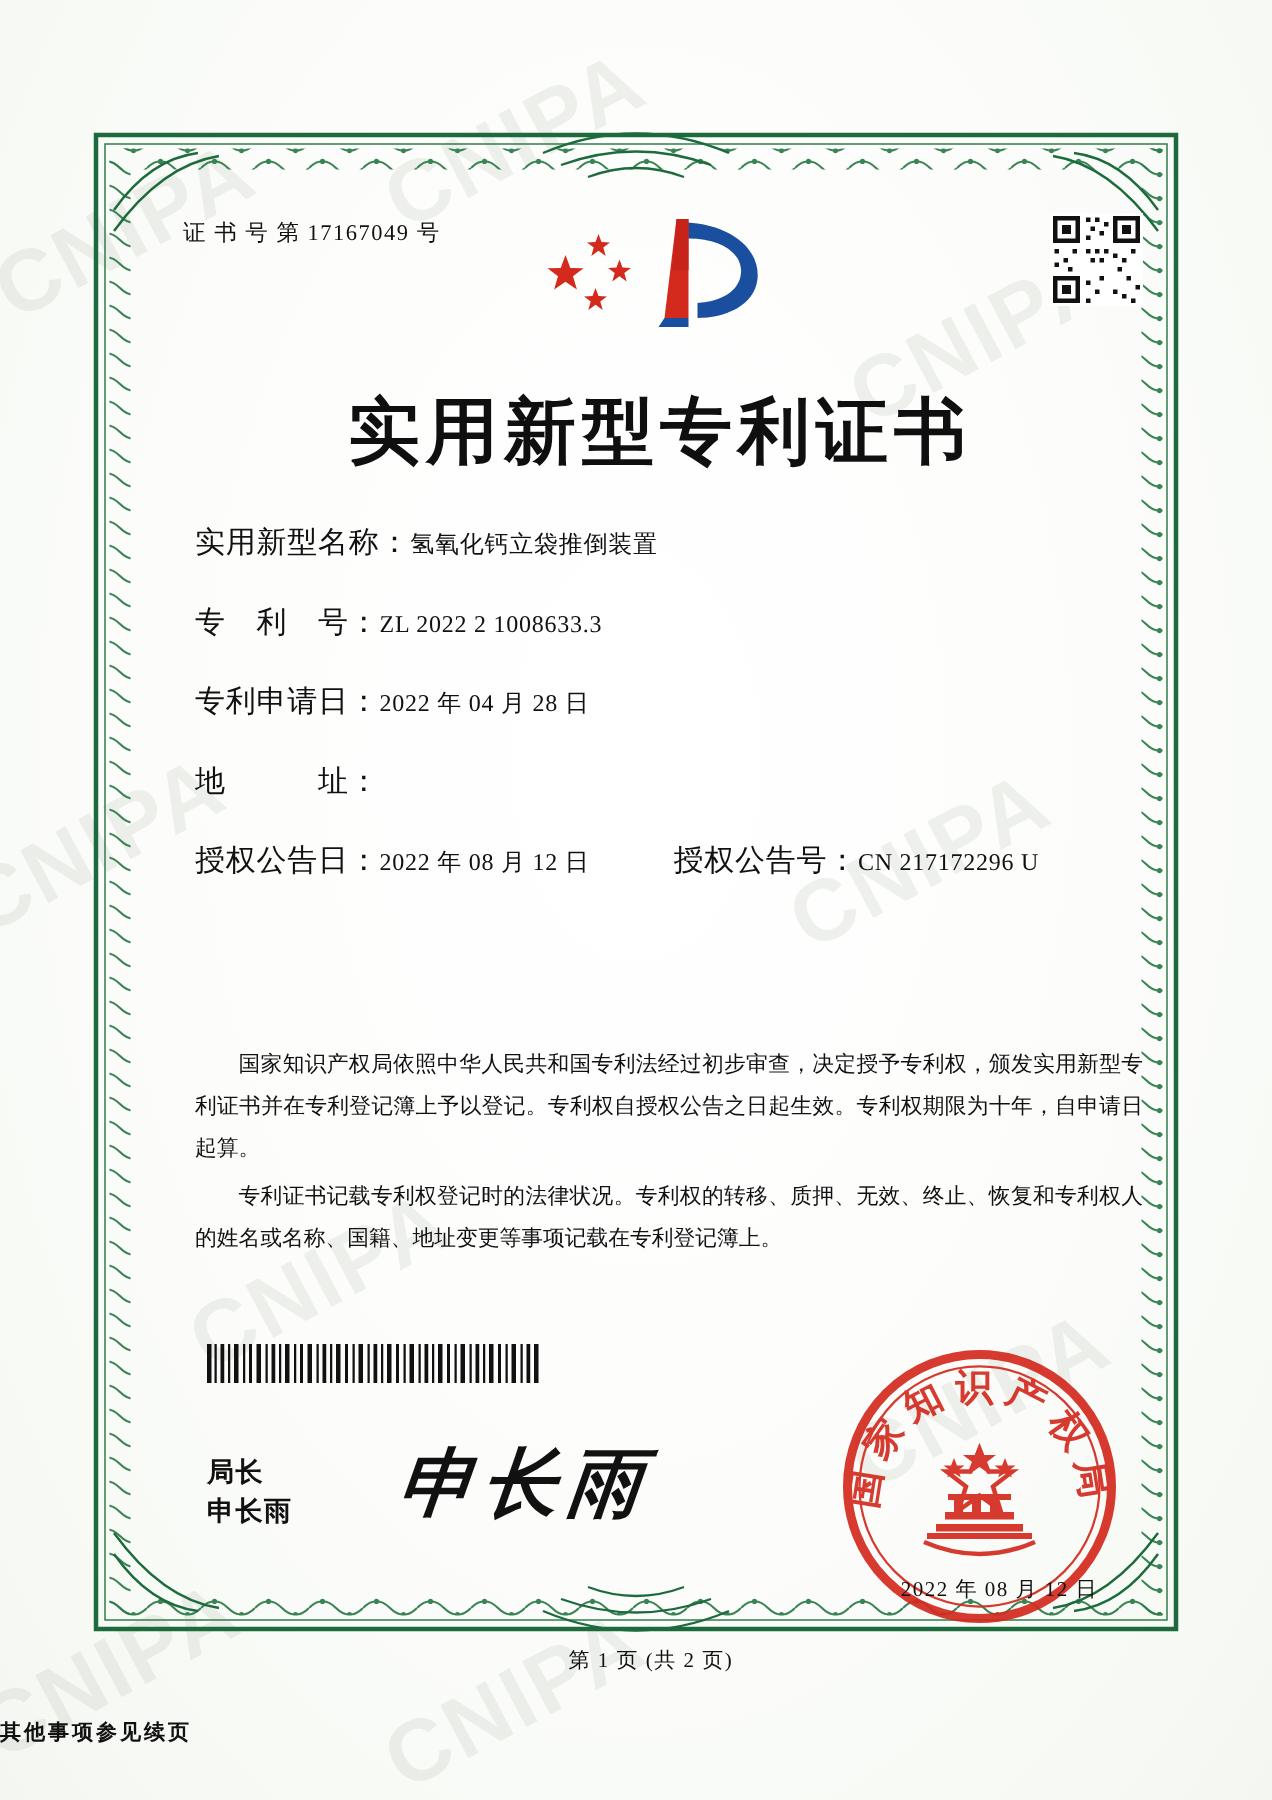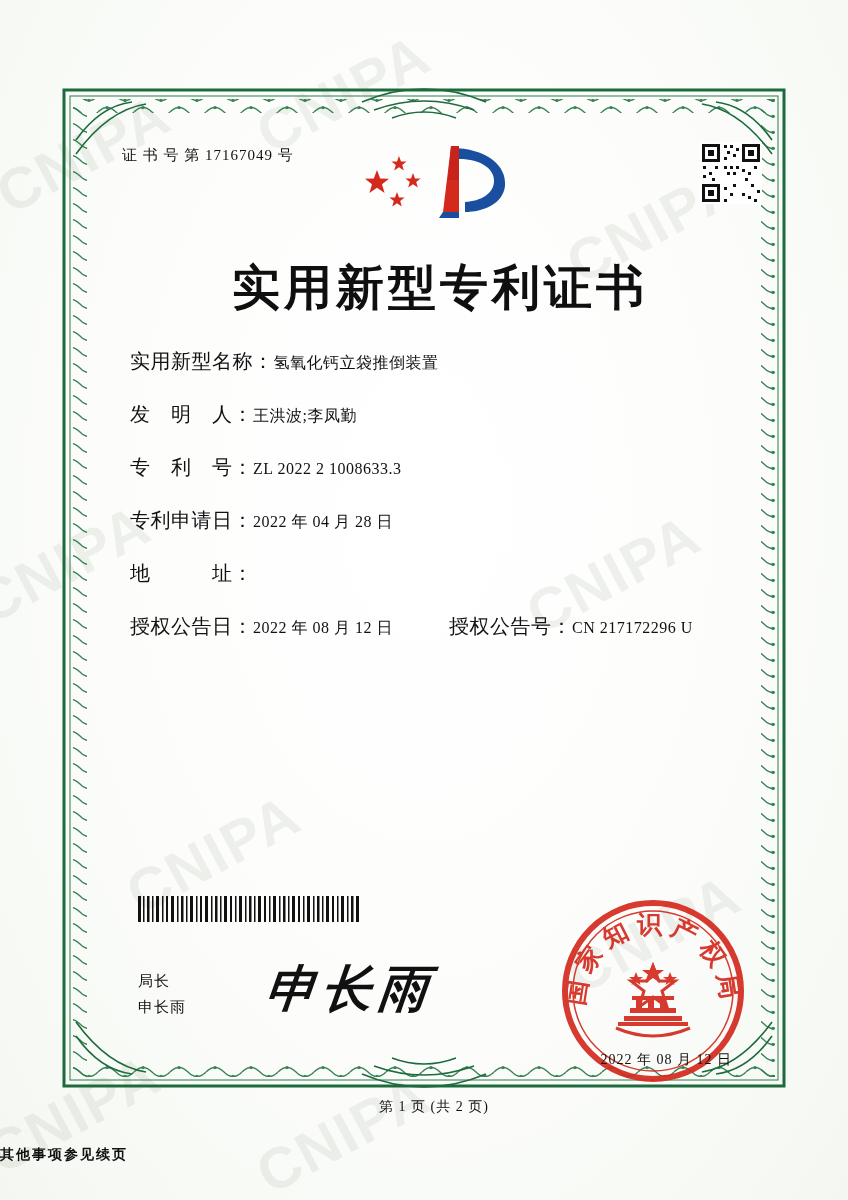--- a/index.html
+++ b/index.html
@@ -146,24 +146,25 @@
     top: 800px;
     width: 224px;
     height: 26px;
   }
 
   
   .sig-label {
     position: absolute;
     left: 52px;
     top: 872px;
-    font-size: 15px;
+    font-size: 18px;
     line-height: 26px;
     color: #111;
     letter-spacing: 1px;
+    font-weight: bold;
   }
   .signature {
     position: absolute;
     left: 180px;
     top: 860px;
     font-size: 50px;
     color: #111;
     font-family: "Liberation Serif", serif;
     font-style: italic;
     font-weight: bold;
@@ -333,43 +334,43 @@
     </svg>
 
     <div class="title">实用新型专利证书</div>
 
     <div class="fields">
       <div class="field-row">
         <span class="field-label">实用新型名称：</span>
         <span class="field-value">氢氧化钙立袋推倒装置</span>
       </div>
       <div class="field-row">
-        <span class="field-label">发　明　人：</span>
-        <span class="field-value">王洪波;李凤勤</span>
-      </div>
-      <div class="field-row">
         <span class="field-label">专　利　号：</span>
         <span class="field-value">ZL 2022 2 1008633.3</span>
       </div>
       <div class="field-row">
         <span class="field-label">专利申请日：</span>
         <span class="field-value">2022 年 04 月 28 日</span>
       </div>
       <div class="field-row">
         <span class="field-label">地　　　址：</span>
       </div>
       <div class="field-row dual">
         <span class="field-label">授权公告日：</span>
         <span class="field-value">2022 年 08 月 12 日</span>
         <span class="spacer"></span>
         <span class="field-label">授权公告号：</span>
         <span class="field-value">CN 217172296 U</span>
       </div>
     </div>
 
+    <div class="paragraphs">
+      <p>国家知识产权局依照中华人民共和国专利法经过初步审查，决定授予专利权，颁发实用新型专利证书并在专利登记簿上予以登记。专利权自授权公告之日起生效。专利权期限为十年，自申请日起算。</p>
+      <p>专利证书记载专利权登记时的法律状况。专利权的转移、质押、无效、终止、恢复和专利权人的姓名或名称、国籍、地址变更等事项记载在专利登记簿上。</p>
+    </div>
 
     <svg class="barcode" viewBox="0 0 224 26" preserveAspectRatio="none">
       <g fill="#111">
         <rect x="0" y="0" width="3" height="26"></rect>
           <rect x="5" y="0" width="1.5" height="26"></rect>
         <rect x="9" y="0" width="2.5" height="26"></rect>
           <rect x="14" y="0" width="1.5" height="26"></rect>
         <rect x="18" y="0" width="3" height="26"></rect>
           <rect x="24" y="0" width="1.5" height="26"></rect>
         <rect x="28" y="0" width="2" height="26"></rect>

